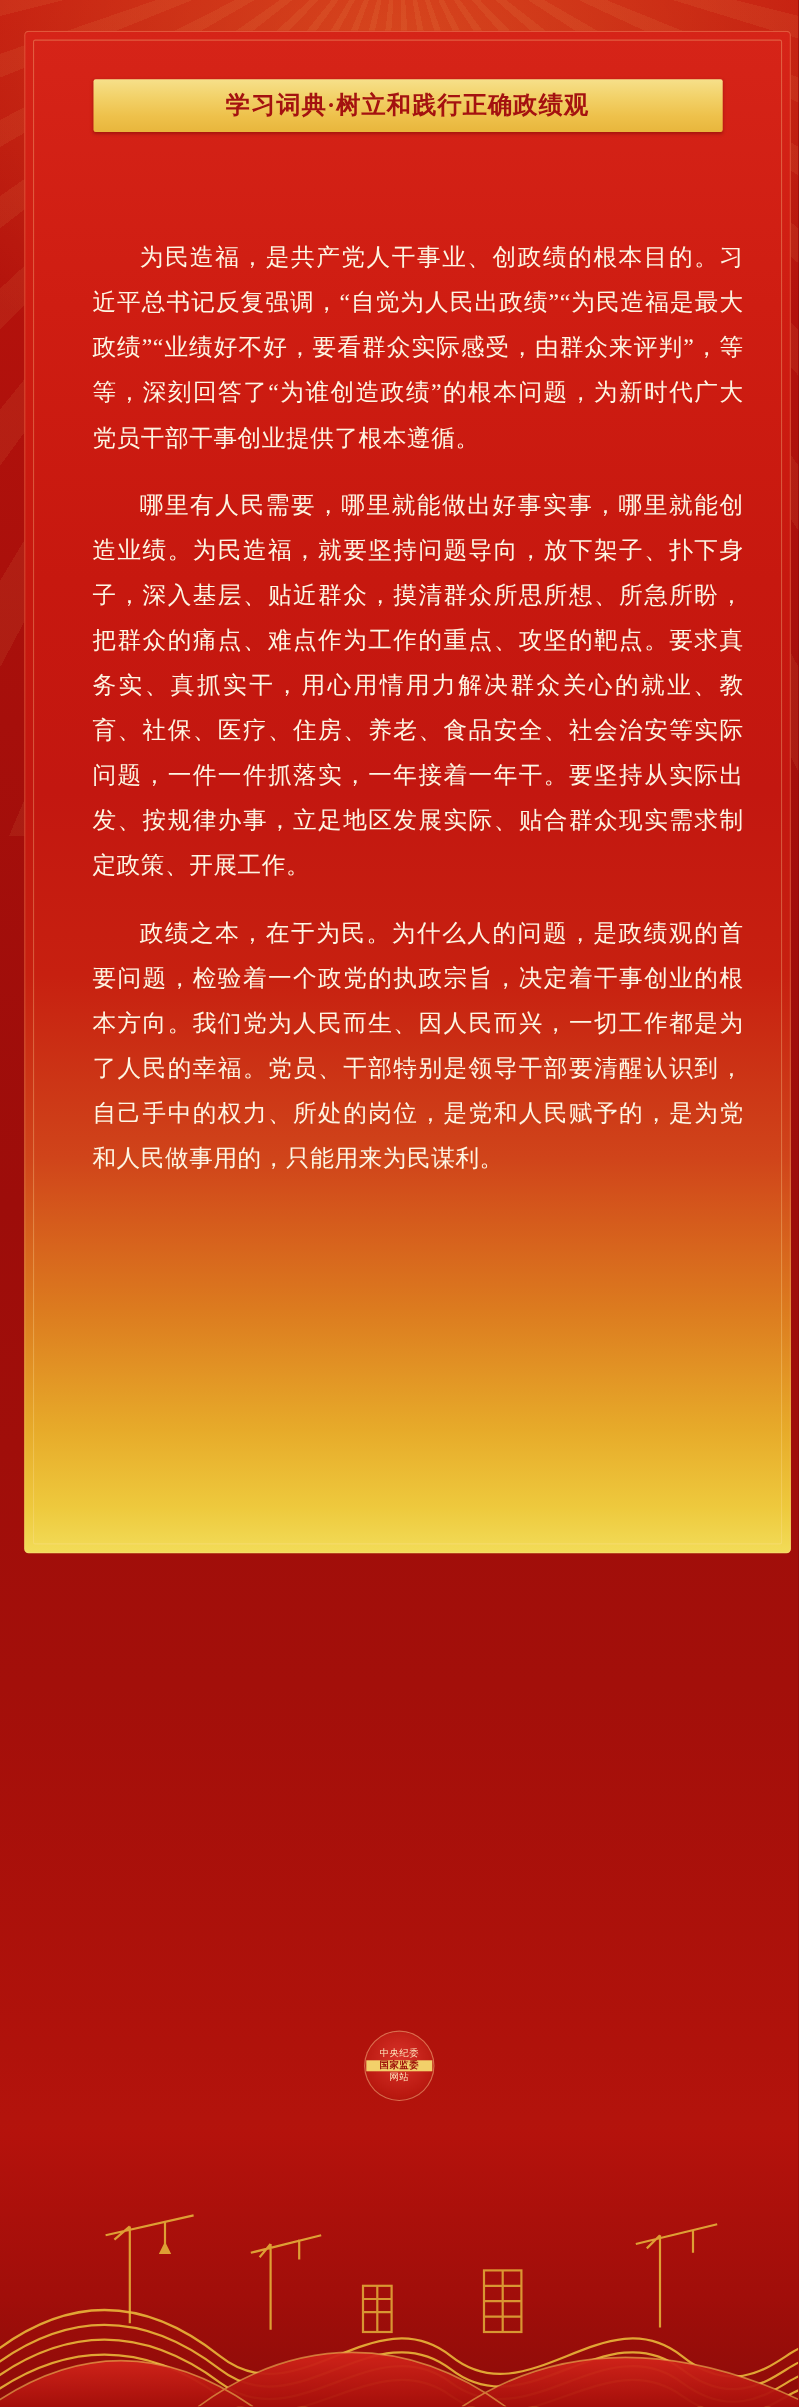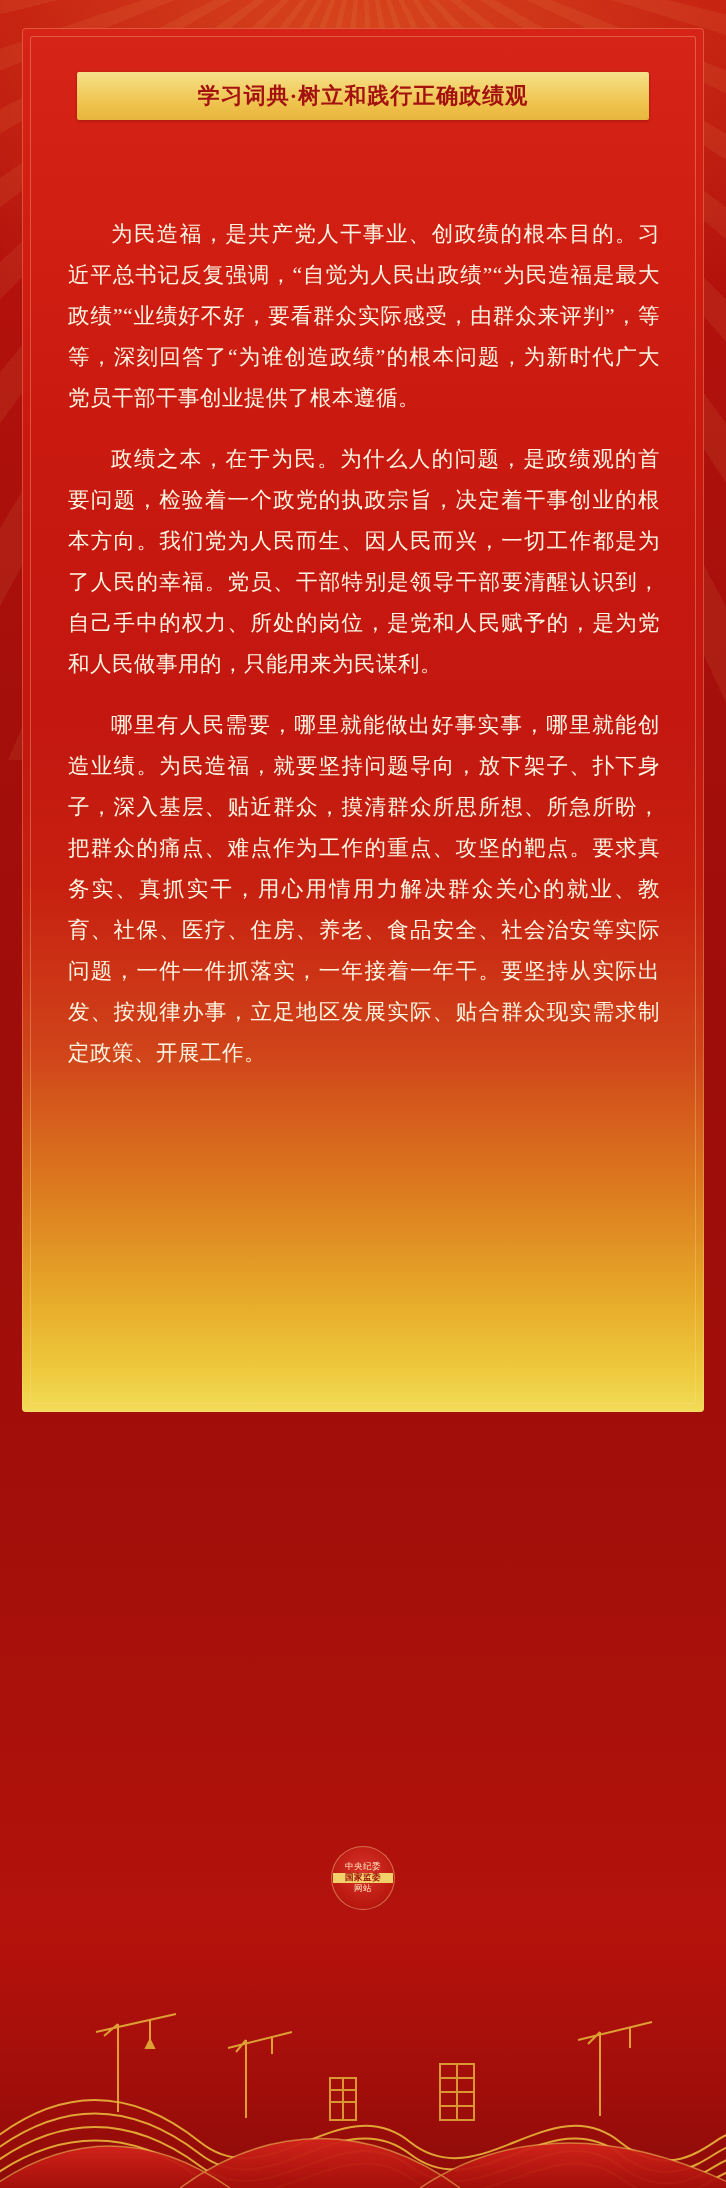--- a/index.html
+++ b/index.html
@@ -50,20 +50,21 @@
         #cf1d12 18%,
         #c7180f 36%,
         #c31710 50%,
         #c72010 62%,
         #d0441a 74%,
         #dc7b1f 84%,
         #e7ab2a 92%,
         #eec93d 97%,
         #f2dc58 100%);
     box-shadow: 0 0 0 1px rgba(255,220,150,0.28) inset;
+    padding-left: 15px;
   }
   .card::before {
     
     content: "";
     position: absolute;
     left: 8px; top: 8px; right: 8px; bottom: 8px;
     border: 1px solid rgba(255,225,160,0.30);
     border-radius: 2px;
     pointer-events: none;
   }
@@ -103,21 +104,21 @@
     font-weight: bold;
     font-size: 34px;
     letter-spacing: 4px;
     color: #f7e04e;
     text-shadow: 0 2px 4px rgba(90,0,0,0.5);
   }
 
   
   .body {
     position: absolute;
-    left: 46px;
+    left: 62px;
     top: 186px;
     width: 592px;
   }
   .para {
     font-family: "Liberation Serif", "DejaVu Serif", serif;
     font-size: 21.5px;
     line-height: 41px;
     color: #fdf6e3;
     text-align: justify;
     text-justify: inter-ideograph;
@@ -184,22 +185,22 @@
 
   <div class="card">
 
     <div class="banner">
       <span class="banner-text">学习词典·树立和践行正确政绩观</span>
     </div>
 
 
     <div class="body">
       <p class="para">为民造福，是共产党人干事业、创政绩的根本目的。习近平总书记反复强调，“自觉为人民出政绩”“为民造福是最大政绩”“业绩好不好，要看群众实际感受，由群众来评判”，等等，深刻回答了“为谁创造政绩”的根本问题，为新时代广大党员干部干事创业提供了根本遵循。</p>
+      <p class="para">哪里有人民需要，哪里就能做出好事实事，哪里就能创造业绩。为民造福，就要坚持问题导向，放下架子、扑下身子，深入基层、贴近群众，摸清群众所思所想、所急所盼，把群众的痛点、难点作为工作的重点、攻坚的靶点。要求真务实、真抓实干，用心用情用力解决群众关心的就业、教育、社保、医疗、住房、养老、食品安全、社会治安等实际问题，一件一件抓落实，一年接着一年干。要坚持从实际出发、按规律办事，立足地区发展实际、贴合群众现实需求制定政策、开展工作。</p>
       <p class="para">政绩之本，在于为民。为什么人的问题，是政绩观的首要问题，检验着一个政党的执政宗旨，决定着干事创业的根本方向。我们党为人民而生、因人民而兴，一切工作都是为了人民的幸福。党员、干部特别是领导干部要清醒认识到，自己手中的权力、所处的岗位，是党和人民赋予的，是为党和人民做事用的，只能用来为民谋利。</p>
-      <p class="para">哪里有人民需要，哪里就能做出好事实事，哪里就能创造业绩。为民造福，就要坚持问题导向，放下架子、扑下身子，深入基层、贴近群众，摸清群众所思所想、所急所盼，把群众的痛点、难点作为工作的重点、攻坚的靶点。要求真务实、真抓实干，用心用情用力解决群众关心的就业、教育、社保、医疗、住房、养老、食品安全、社会治安等实际问题，一件一件抓落实，一年接着一年干。要坚持从实际出发、按规律办事，立足地区发展实际、贴合群众现实需求制定政策、开展工作。</p>
     </div>
   </div>
 
   <div class="seal-wrap">
     <div class="seal">
       <span class="seal-line">中央纪委</span>
       <span class="seal-line mid">国家监委</span>
       <span class="seal-line">网站</span>
     </div>
   </div>

